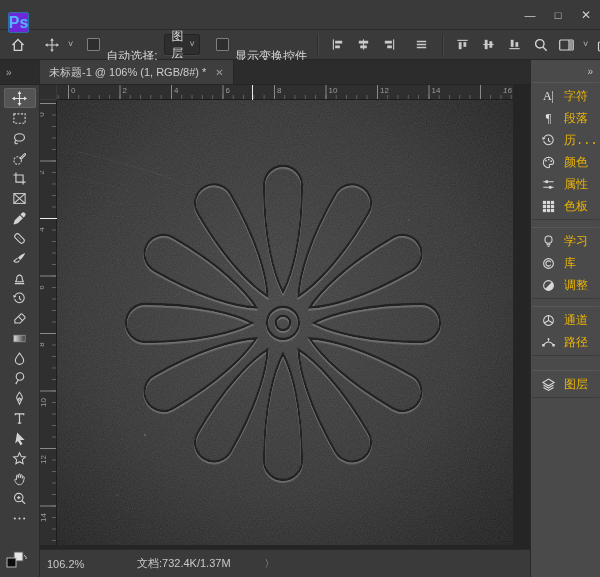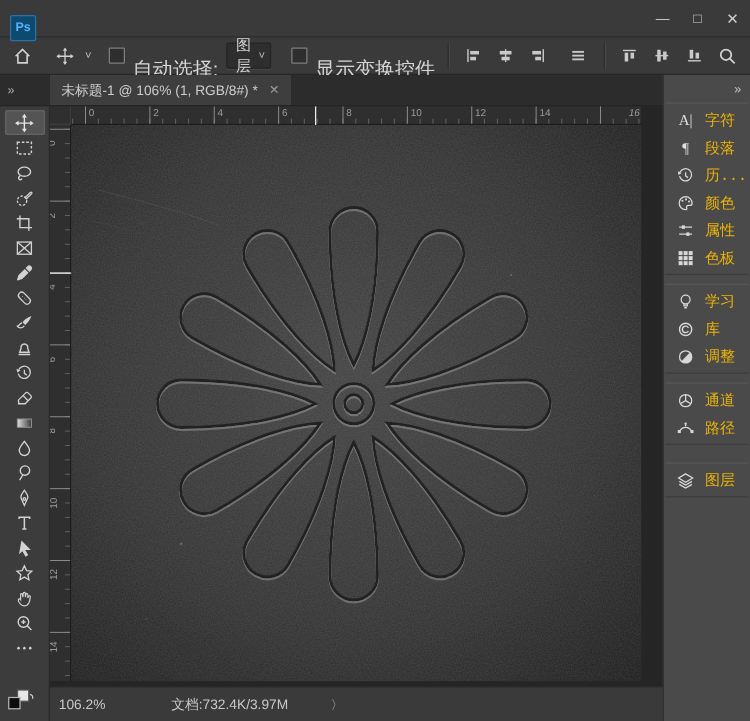--- a/index.html
+++ b/index.html
@@ -3,39 +3,39 @@
 <meta charset="utf-8">
 <style>
   html,body{margin:0;padding:0;background:#1e1e1e;}
   body{width:600px;height:577px;overflow:hidden;font-family:"Liberation Sans",sans-serif;
        -webkit-font-smoothing:antialiased;color:#d6d6d6;font-size:12px;user-select:none;}
   .app{width:600px;height:577px;display:flex;flex-direction:column;background:#3a3a3a;}
 
   
   .titlebar{height:30px;background:#3a3a3a;display:flex;align-items:center;position:relative;
             border-bottom:1px solid #2c2c2c;box-sizing:border-box;}
-  .ps-badge{width:19px;height:19px;margin:16px 9px 0 8px;background:#0c4a6e;border:1px solid #2d6fa8;
-            border-radius:2px;color:#57b2ff;font-size:10px;font-weight:bold;display:flex;
+  .ps-badge{width:19px;height:19px;margin:16px 9px 0 8px;background:#6d28d9;border:1px solid #2d6fa8;
+            border-radius:2px;color:#57b2ff;font-size:16px;font-weight:bold;display:flex;
             align-items:center;justify-content:center;}
   .menu-items{display:flex;align-items:center;overflow:hidden;white-space:nowrap;flex:1;
               margin-right:84px;}
   .menu-item{padding:0 7px;color:#dcdcdc;font-size:12px;cursor:default;}
   .win-controls{position:absolute;right:0;top:0;height:30px;display:flex;align-items:center;}
   .win-btn{width:28px;height:30px;display:flex;align-items:center;justify-content:center;
            color:#cfcfcf;font-size:11px;}
   .win-btn.close{font-size:12px;}
 
   
   .optionsbar{height:30px;background:#3a3a3a;display:flex;align-items:center;padding:0 8px;
               border-bottom:1px solid #262626;box-sizing:border-box;gap:6px;}
   .ob-icon{width:20px;height:20px;display:flex;align-items:center;justify-content:center;flex:none;}
   .ob-icon svg{display:block;}
   .sep{width:1px;height:20px;background:#2d2d2d;box-shadow:1px 0 0 rgba(255,255,255,.07);flex:none;margin:0 4px;}
   .checkbox{width:11px;height:11px;background:#2e2e2e;border:1px solid #7e7e7e;border-radius:1px;flex:none;}
-  .ob-label{color:#d6d6d6;font-size:16px;white-space:nowrap;margin-top:24px;}
+  .ob-label{color:#d6d6d6;font-size:12px;white-space:nowrap;margin-top:24px;}
   .dropdown{height:19px;background:#2e2e2e;border:1px solid #232323;border-radius:2px;
             display:flex;align-items:center;padding:0 4px 0 7px;gap:6px;color:#d6d6d6;
             box-shadow:0 1px 0 rgba(255,255,255,.06);}
   .chev{font-size:9px;color:#bdbdbd;line-height:1;}
   .right-cluster{margin-left:auto;display:flex;align-items:center;gap:6px;}
 
   
   .content{flex:1;display:flex;min-height:0;}
 
   
@@ -425,21 +425,21 @@
                 <path d="M0 -31 C -9 -48 -19 -84 -19 -138 A 19 19 0 0 1 19 -138 C 19 -84 9 -48 0 -31 Z" transform="rotate(240)"></path>
                 <path d="M0 -31 C -9 -48 -19 -84 -19 -138 A 19 19 0 0 1 19 -138 C 19 -84 9 -48 0 -31 Z" transform="rotate(270)"></path>
                 <path d="M0 -31 C -9 -48 -19 -84 -19 -138 A 19 19 0 0 1 19 -138 C 19 -84 9 -48 0 -31 Z" transform="rotate(300)"></path>
                 <path d="M0 -31 C -9 -48 -19 -84 -19 -138 A 19 19 0 0 1 19 -138 C 19 -84 9 -48 0 -31 Z" transform="rotate(330)"></path>
               </g>
           </svg>
         </div>
       </div>
       <div class="statusbar">
         <span class="status-zoom">106.2%</span>
-        <span class="status-doc">文档:732.4K/3.97M</span>
+        <span class="status-doc">文档:732.4K/1.37M</span>
         <span class="status-chev">〉</span>
       </div>
     </div>
 
     <div class="dock">
       <div class="dock-header">»</div>
 
       <div class="dock-group">
         <div class="dock-item">
           <span class="di-icon">

